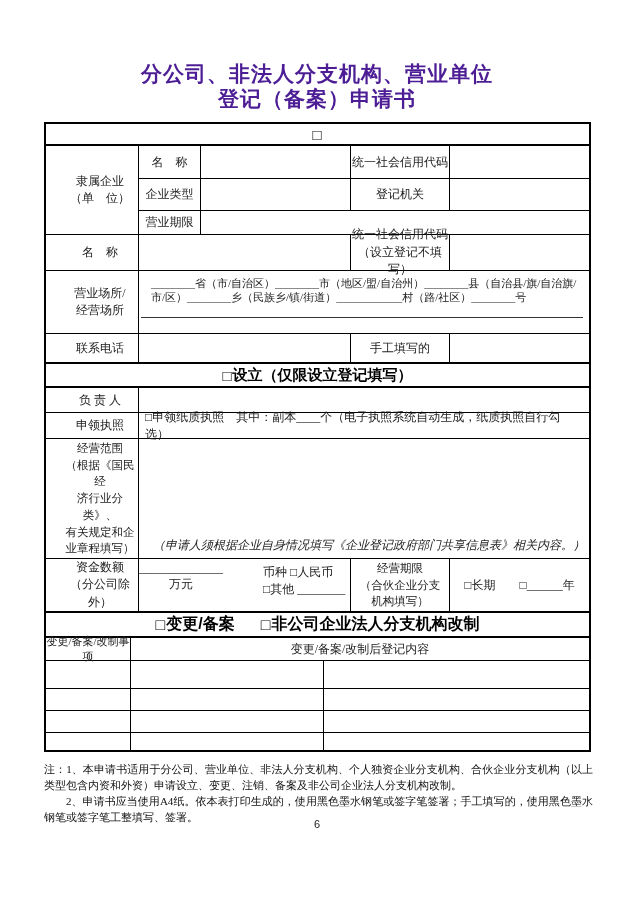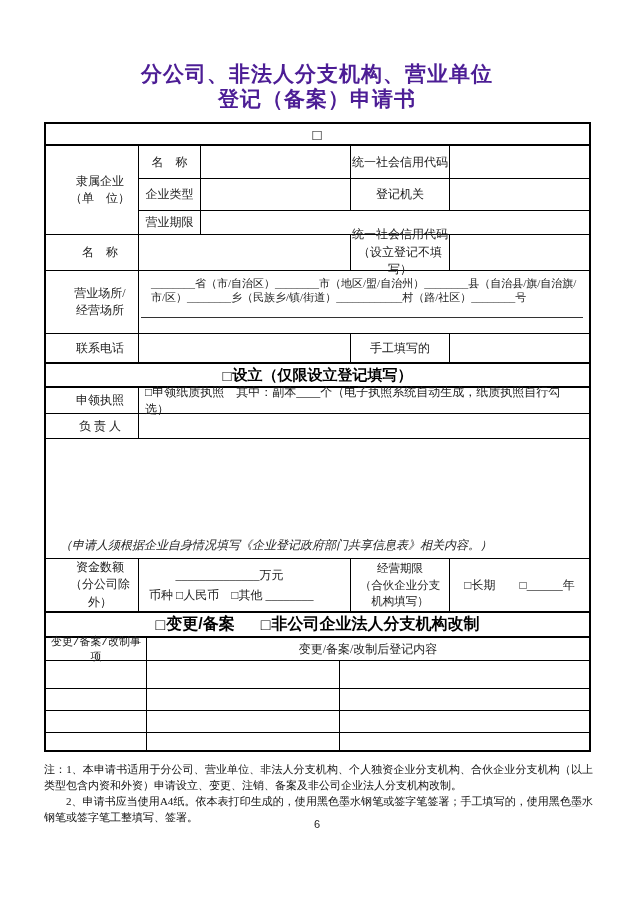--- a/index.html
+++ b/index.html
@@ -43,25 +43,25 @@
   .subrow{display:flex;border-bottom:1px solid #000;box-sizing:border-box;flex:0 0 auto;}
   .subrow.lastsub{border-bottom:none;flex:1;}
   .subrow .c:last-child{border-right:none;}
   .multi{white-space:pre-line;line-height:1.45;}
   .addr{
     display:block;padding:5px 10px 3px 12px;line-height:14px;font-size:11px;
   }
   .fill-line{height:10px;border-bottom:1px solid #333;margin:0 6px 0 2px;}
   .scope-cell{flex-direction:column;align-items:stretch;justify-content:flex-end;padding:0;font-style:italic;}
   .scope-note{padding:0 0 4px 14px;font-size:12px;}
-  .fund-cell{flex-direction:column;align-items:stretch;justify-content:center;padding:2px 0;}
+  .fund-cell{flex-direction:row;align-items:stretch;justify-content:center;padding:2px 0;}
   .fund-amount{text-align:center;padding-right:30px;}
   .fund-currency{padding-left:10px;margin-top:3px;}
   .center-cell{justify-content:center;text-align:left;}
-  .chg-col1{width:101px;font-size:11px;font-family:Liberation Mono, monospace;}
+  .chg-col1{width:85px;font-size:11px;}
   .chg-col2{width:193px;}
   .thead .c{justify-content:center;text-align:center;}
   .sec .cbx{margin-right:1px;}
   .sec-gap{display:inline-block;width:26px;}
   .notes{
     position:absolute;left:44px;top:761px;width:549px;
     font-size:11px;line-height:16px;color:#111;text-align:justify;
   }
   .notes .n2{text-indent:2em;}
   .pagenum{
@@ -137,31 +137,38 @@
       <div class="c val w-bc"></div>
       <div class="c lab w-d">手工填写的</div>
       <div class="c val last"></div>
     </div>
 
     <div class="row sec" style="height:25px">
       <span class="cbx">□</span>
         <span>设立（仅限设立登记填写）</span>
     </div>
 
+    <div class="row" style="height:25px">
+      <div class="c lab w-a">负 责 人</div>
+      <div class="c val last"></div>
+    </div>
+
     <div class="row" style="height:26px">
       <div class="c lab w-a">申领执照</div>
       <div class="c val last">□申领纸质执照　其中：副本____个（电子执照系统自动生成，纸质执照自行勾选）</div>
     </div>
 
-    <div class="row" style="height:25px">
-      <div class="c lab w-a">负 责 人</div>
-      <div class="c val last"></div>
-    </div>
-
     <div class="row" style="height:120px">
+      <div class="c lab w-a">
+        <span class="multi" style="font-size:11.5px">经营范围
+（根据《国民经
+济行业分类》、
+有关规定和企
+业章程填写）</span>
+      </div>
       <div class="c last scope-cell">
         <div class="scope-note">（申请人须根据企业自身情况填写《企业登记政府部门共享信息表》相关内容。）</div>
       </div>
     </div>
 
     <div class="row" style="height:53px">
       <div class="c lab w-a">
         <span class="multi">资金数额
 （分公司除外）</span>
       </div>

